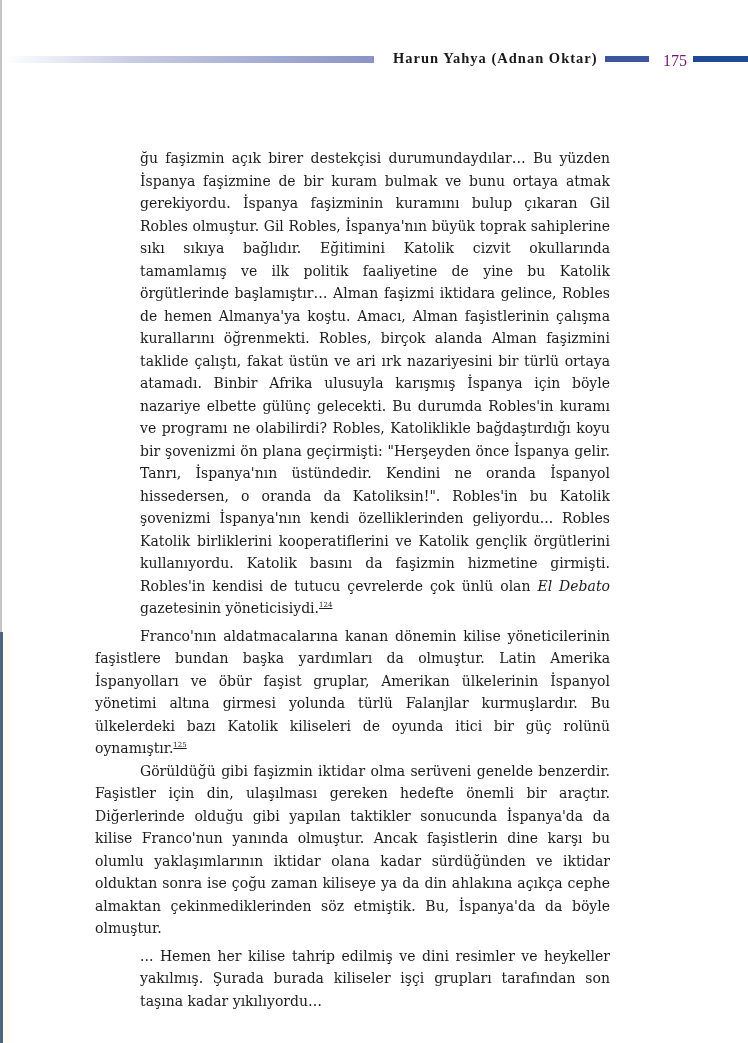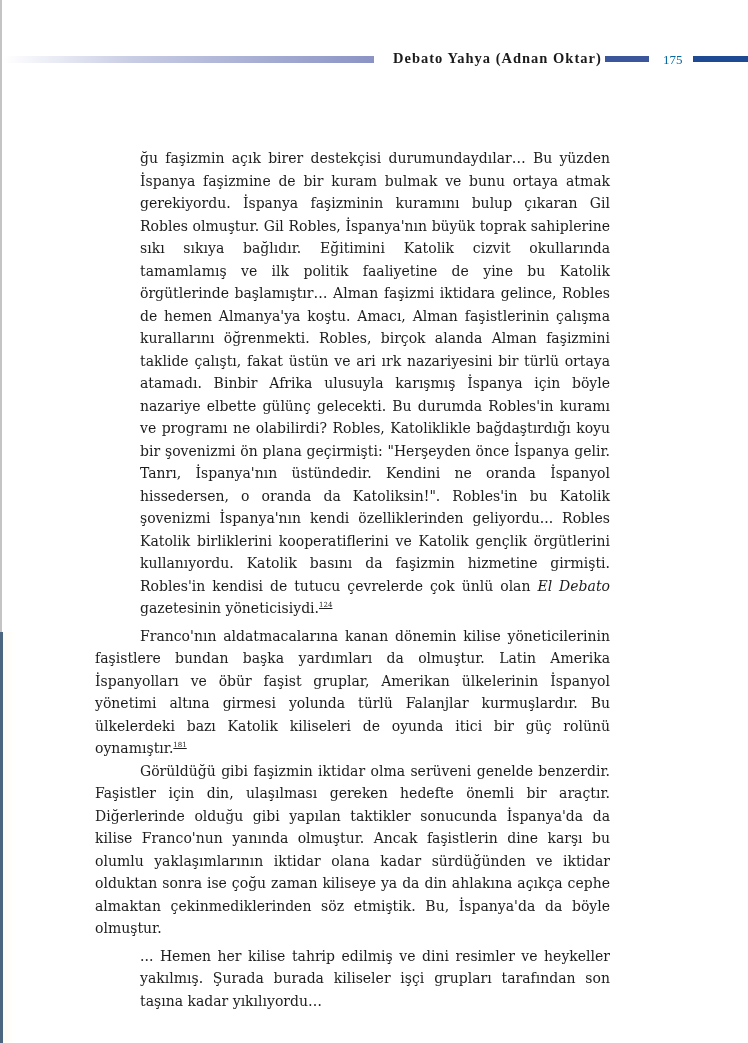--- a/index.html
+++ b/index.html
@@ -31,21 +31,21 @@
     font-weight: bold; font-size: 14.5px; letter-spacing: 1px; color: #1a1a1a;
     white-space: nowrap;
   }
   .header-bar-mid {
     position: absolute; left: 605px; top: 56px; width: 44px; height: 6px;
     background: #3b569a;
   }
   .page-number {
     position: absolute; left: 663px; top: 52px;
     font-family: "Liberation Serif", "DejaVu Serif", serif;
-    font-size: 13px; color: #0369a1;
+    font-size: 16px; color: #701a75;
   }
   .header-bar-right {
     position: absolute; left: 693px; top: 56px; width: 55px; height: 6px;
     background: #1d4a92;
   }
   .content {
     position: absolute; left: 95px; top: 147px; width: 515px;
     font-size: 14px; line-height: 22.5px; text-align: justify;
   }
   .content p { margin: 0; }
@@ -58,29 +58,29 @@
 </style>
 </head>
 <body>
 
 <div class="edge-top"></div>
 <div class="edge-bottom"></div>
 <div class="warm-tint"></div>
 
 <header>
   <div class="header-bar-left"></div>
-  <div class="header-title">Debato Yahya (Adnan Oktar)</div>
+  <div class="header-title">Harun Yahya (Adnan Oktar)</div>
   <div class="header-bar-mid"></div>
   <div class="page-number">175</div>
   <div class="header-bar-right"></div>
 </header>
 
 <main class="content">
   <p class="quote"><span>ğu faşizmin açık birer destekçisi durumundaydılar… Bu yüzden İspanya faşizmine de bir kuram bulmak ve bunu ortaya atmak gerekiyordu. İspanya faşizminin kuramını bulup çıkaran Gil Robles olmuştur. Gil Robles, İspanya'nın büyük toprak sahiplerine sıkı sıkıya bağlıdır. Eğitimini Katolik cizvit okullarında tamamlamış ve ilk politik faaliyetine de yine bu Katolik örgütlerinde başlamıştır… Alman faşizmi iktidara gelince, Robles de hemen Almanya'ya koştu. Amacı, Alman faşistlerinin çalışma kurallarını öğrenmekti. Robles, birçok alanda Alman faşizmini taklide çalıştı, fakat üstün ve ari ırk nazariyesini bir türlü ortaya atamadı. Binbir Afrika ulusuyla karışmış İspanya için böyle nazariye elbette gülünç gelecekti. Bu durumda Robles'in kuramı ve programı ne olabilirdi? Robles, Katoliklikle bağdaştırdığı koyu bir şovenizmi ön plana geçirmişti: "Herşeyden önce İspanya gelir. Tanrı, İspanya'nın üstündedir. Kendini ne oranda İspanyol hissedersen, o oranda da Katoliksin!". Robles'in bu Katolik şovenizmi İspanya'nın kendi özelliklerinden geliyordu... Robles Katolik birliklerini kooperatiflerini ve Katolik gençlik örgütlerini kullanıyordu. Katolik basını da faşizmin hizmetine girmişti. Robles'in kendisi de tutucu çevrelerde çok ünlü olan </span><em>El Debato</em><span>  gazetesinin yöneticisiydi.</span><sup>124</sup></p>
 
-  <p class="indent gap"><span>Franco'nın aldatmacalarına kanan dönemin kilise yöneticilerinin faşistlere bundan başka yardımları da olmuştur. Latin Amerika İspanyolları ve öbür faşist gruplar, Amerikan ülkelerinin İspanyol yönetimi altına girmesi yolunda türlü Falanjlar kurmuşlardır. Bu ülkelerdeki bazı Katolik kiliseleri de oyunda itici bir güç rolünü oynamıştır.</span><sup>181</sup></p>
+  <p class="indent gap"><span>Franco'nın aldatmacalarına kanan dönemin kilise yöneticilerinin faşistlere bundan başka yardımları da olmuştur. Latin Amerika İspanyolları ve öbür faşist gruplar, Amerikan ülkelerinin İspanyol yönetimi altına girmesi yolunda türlü Falanjlar kurmuşlardır. Bu ülkelerdeki bazı Katolik kiliseleri de oyunda itici bir güç rolünü oynamıştır.</span><sup>125</sup></p>
 
   <p class="indent"><span>Görüldüğü gibi faşizmin iktidar olma serüveni genelde benzerdir. Faşistler için din, ulaşılması gereken hedefte önemli bir araçtır. Diğerlerinde olduğu gibi yapılan taktikler sonucunda İspanya'da da kilise Franco'nun yanında olmuştur. Ancak faşistlerin dine karşı bu olumlu yaklaşımlarının iktidar olana kadar sürdüğünden ve iktidar olduktan sonra ise çoğu zaman kiliseye ya da din ahlakına açıkça cephe almaktan çekinmediklerinden söz etmiştik. Bu, İspanya'da da böyle olmuştur.</span></p>
 
 
   <p class="quote-block"><span>... Hemen her kilise tahrip edilmiş ve dini resimler ve heykeller yakılmış. Şurada burada kiliseler işçi grupları tarafından son taşına kadar yıkılıyordu…</span></p>
 
 </main>
 
 </body></html>

